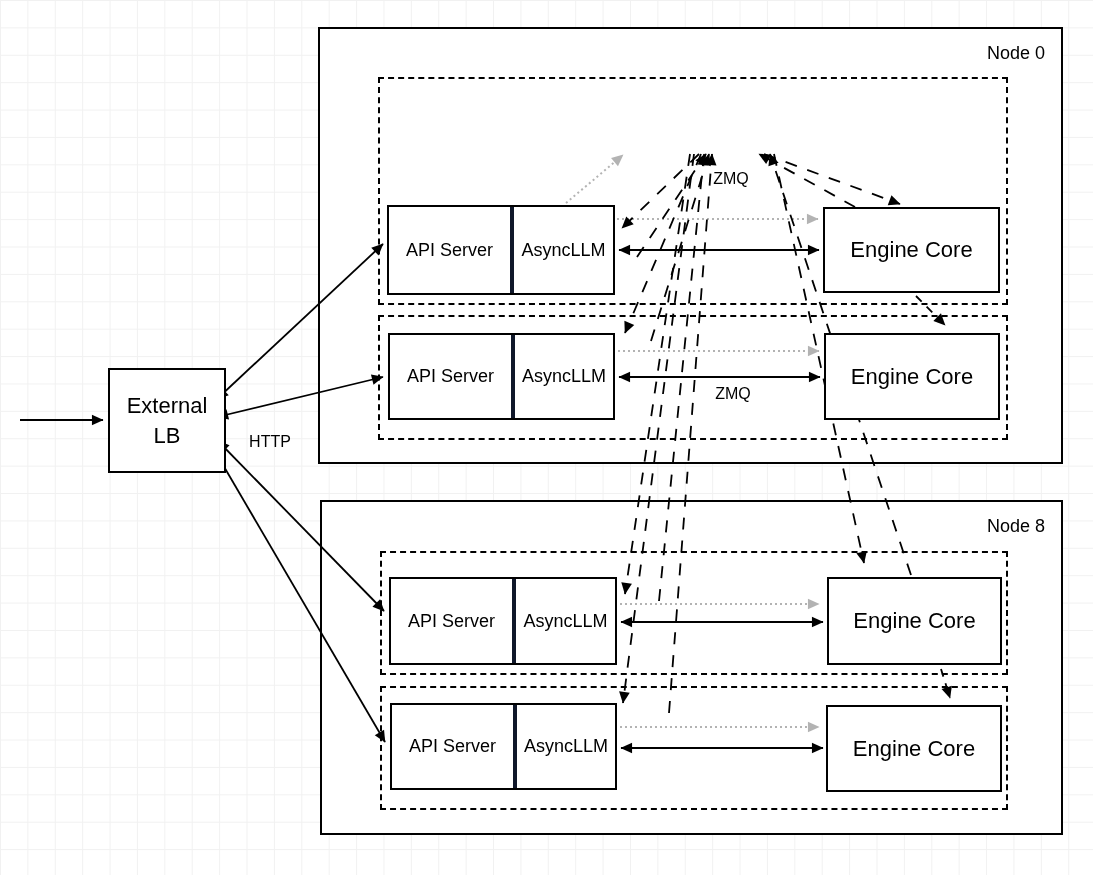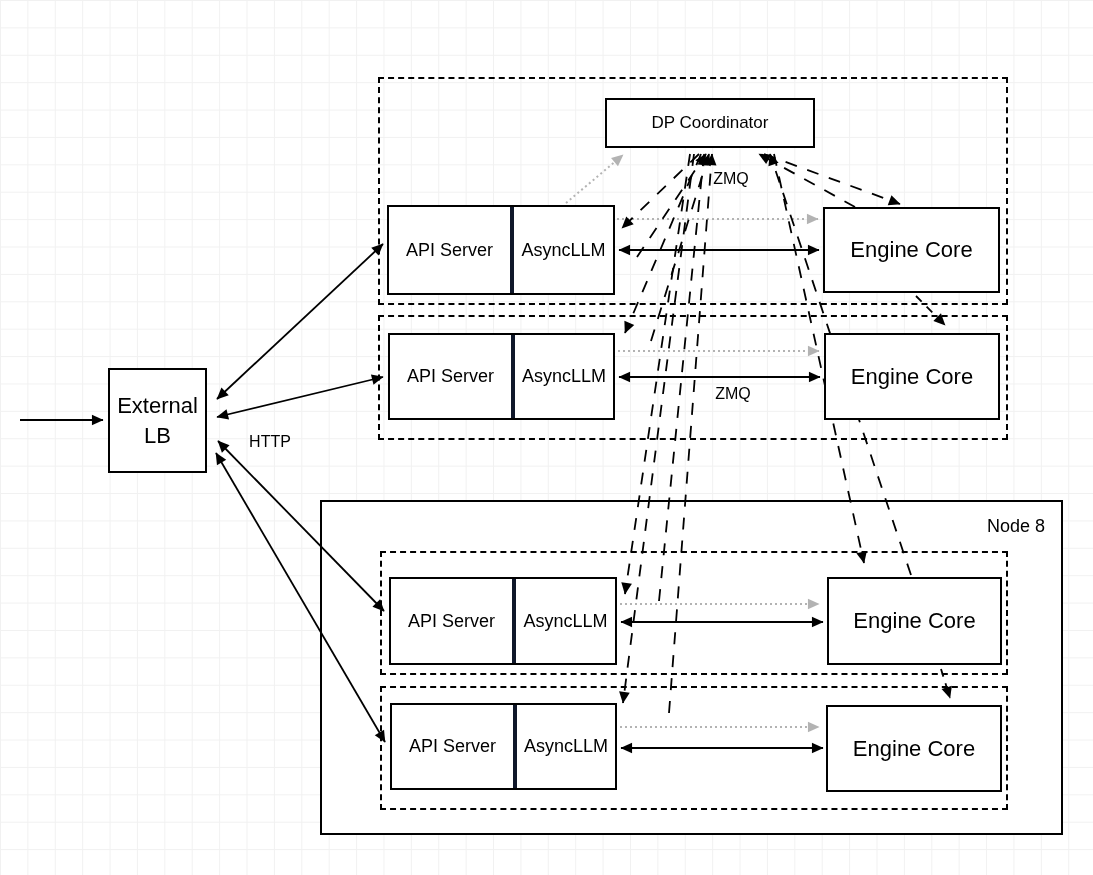--- a/index.html
+++ b/index.html
@@ -33,20 +33,23 @@
   line.ln-dash{stroke:#000;stroke-width:1.8;stroke-dasharray:12 11;}
   line.ln-dash-short{stroke:#000;stroke-width:1.8;stroke-dasharray:8 7;}
   line.ln-dot{stroke:#b3b3b3;stroke-width:2;stroke-dasharray:2 3;}
 </style>
 </head>
 <body>
 
 <div class="canvas">
 
   <div class="layer-back">
+    <div class="abs node" style="left:318px;top:27px;width:745px;height:437px;">
+      <div class="node-title">Node 0</div>
+    </div>
     <div class="abs node" style="left:320px;top:500px;width:743px;height:335px;">
       <div class="node-title">Node 8</div>
     </div>
     <div class="abs subbox" style="left:378px;top:77px;width:630px;height:228px;"></div>
     <div class="abs subbox" style="left:378px;top:315px;width:630px;height:125px;"></div>
     <div class="abs subbox" style="left:380px;top:551px;width:628px;height:124px;"></div>
     <div class="abs subbox" style="left:380px;top:686px;width:628px;height:124px;"></div>
   </div>
 
   <svg class="wires" width="1093" height="875" viewBox="0 0 1093 875">
@@ -90,25 +93,22 @@
     <line class="ln-dash" x1="764" y1="154" x2="900" y2="204" marker-end="url(#mE)"></line>
     <line class="ln-dash" x1="855" y1="207" x2="759" y2="154" marker-end="url(#mE)"></line>
     <line class="ln-dash" x1="911" y1="575" x2="770" y2="154" marker-end="url(#mE)"></line>
     <line class="ln-dash" x1="774" y1="154" x2="864" y2="563" marker-end="url(#mE)"></line>
     <line class="ln-dash-short" x1="916" y1="296" x2="945" y2="325" marker-end="url(#mE)"></line>
     <line class="ln-dash-short" x1="941" y1="669" x2="950" y2="698" marker-end="url(#mE)"></line>
   </svg>
 
   <div class="layer-boxes">
 
-    <div class="abs solidbox dp" style="left:605px;top:98px;width:210px;height:50px;">
-      <span>DP Coordinator</span>
-    </div>
 
-    <div class="abs solidbox lb" style="left:108px;top:368px;width:99px;height:105px;">
+    <div class="abs solidbox lb" style="left:108px;top:368px;width:118px;height:105px;">
       <span>External</span>
       <span>LB</span>
     </div>
 
     <div class="abs combo" style="left:387px;top:205px;width:228px;height:90px;">
       <div class="cell api">API Server</div>
       <div class="cell llm">AsyncLLM</div>
     </div>
     <div class="abs solidbox" style="left:823px;top:207px;width:177px;height:86px;">
       <span>Engine Core</span>

